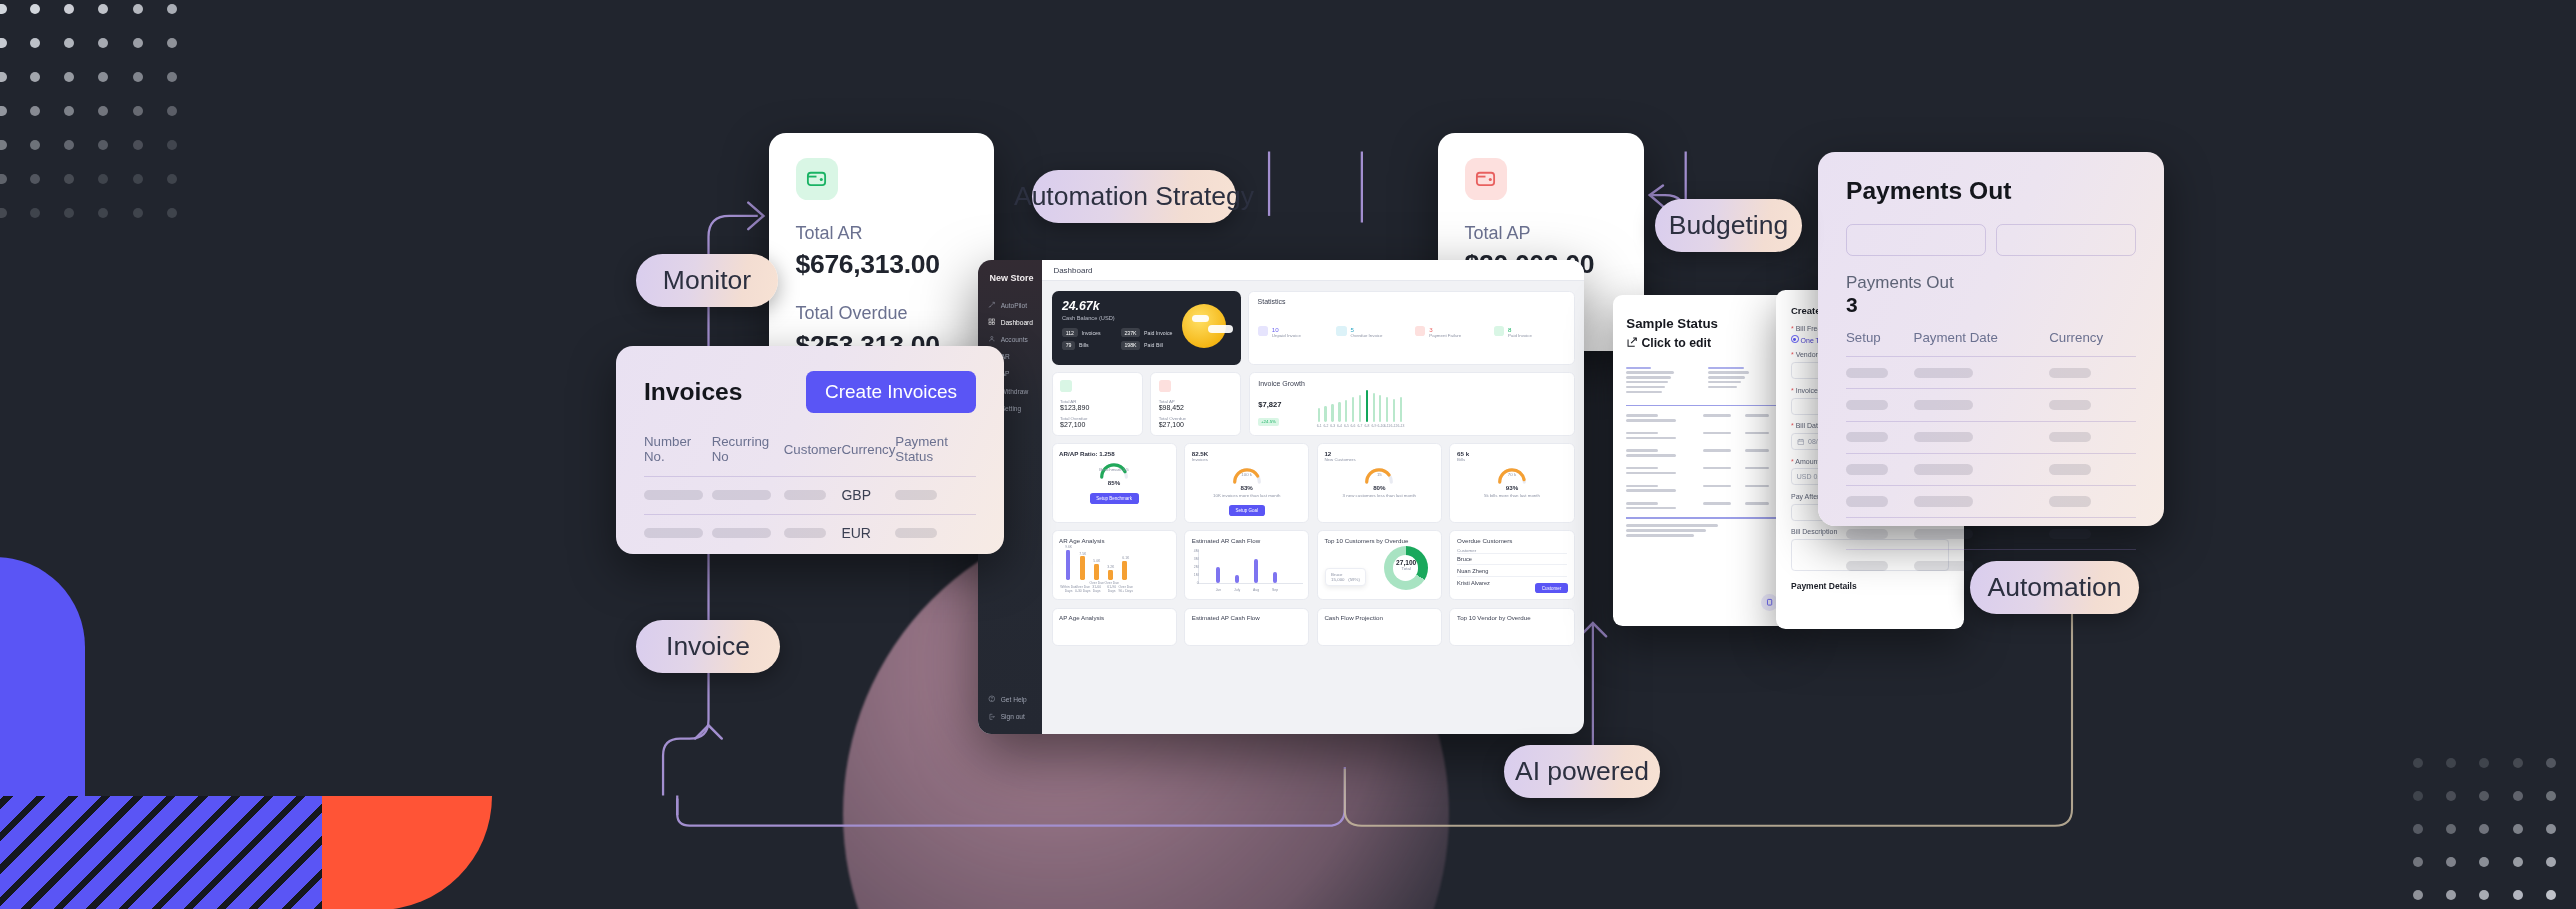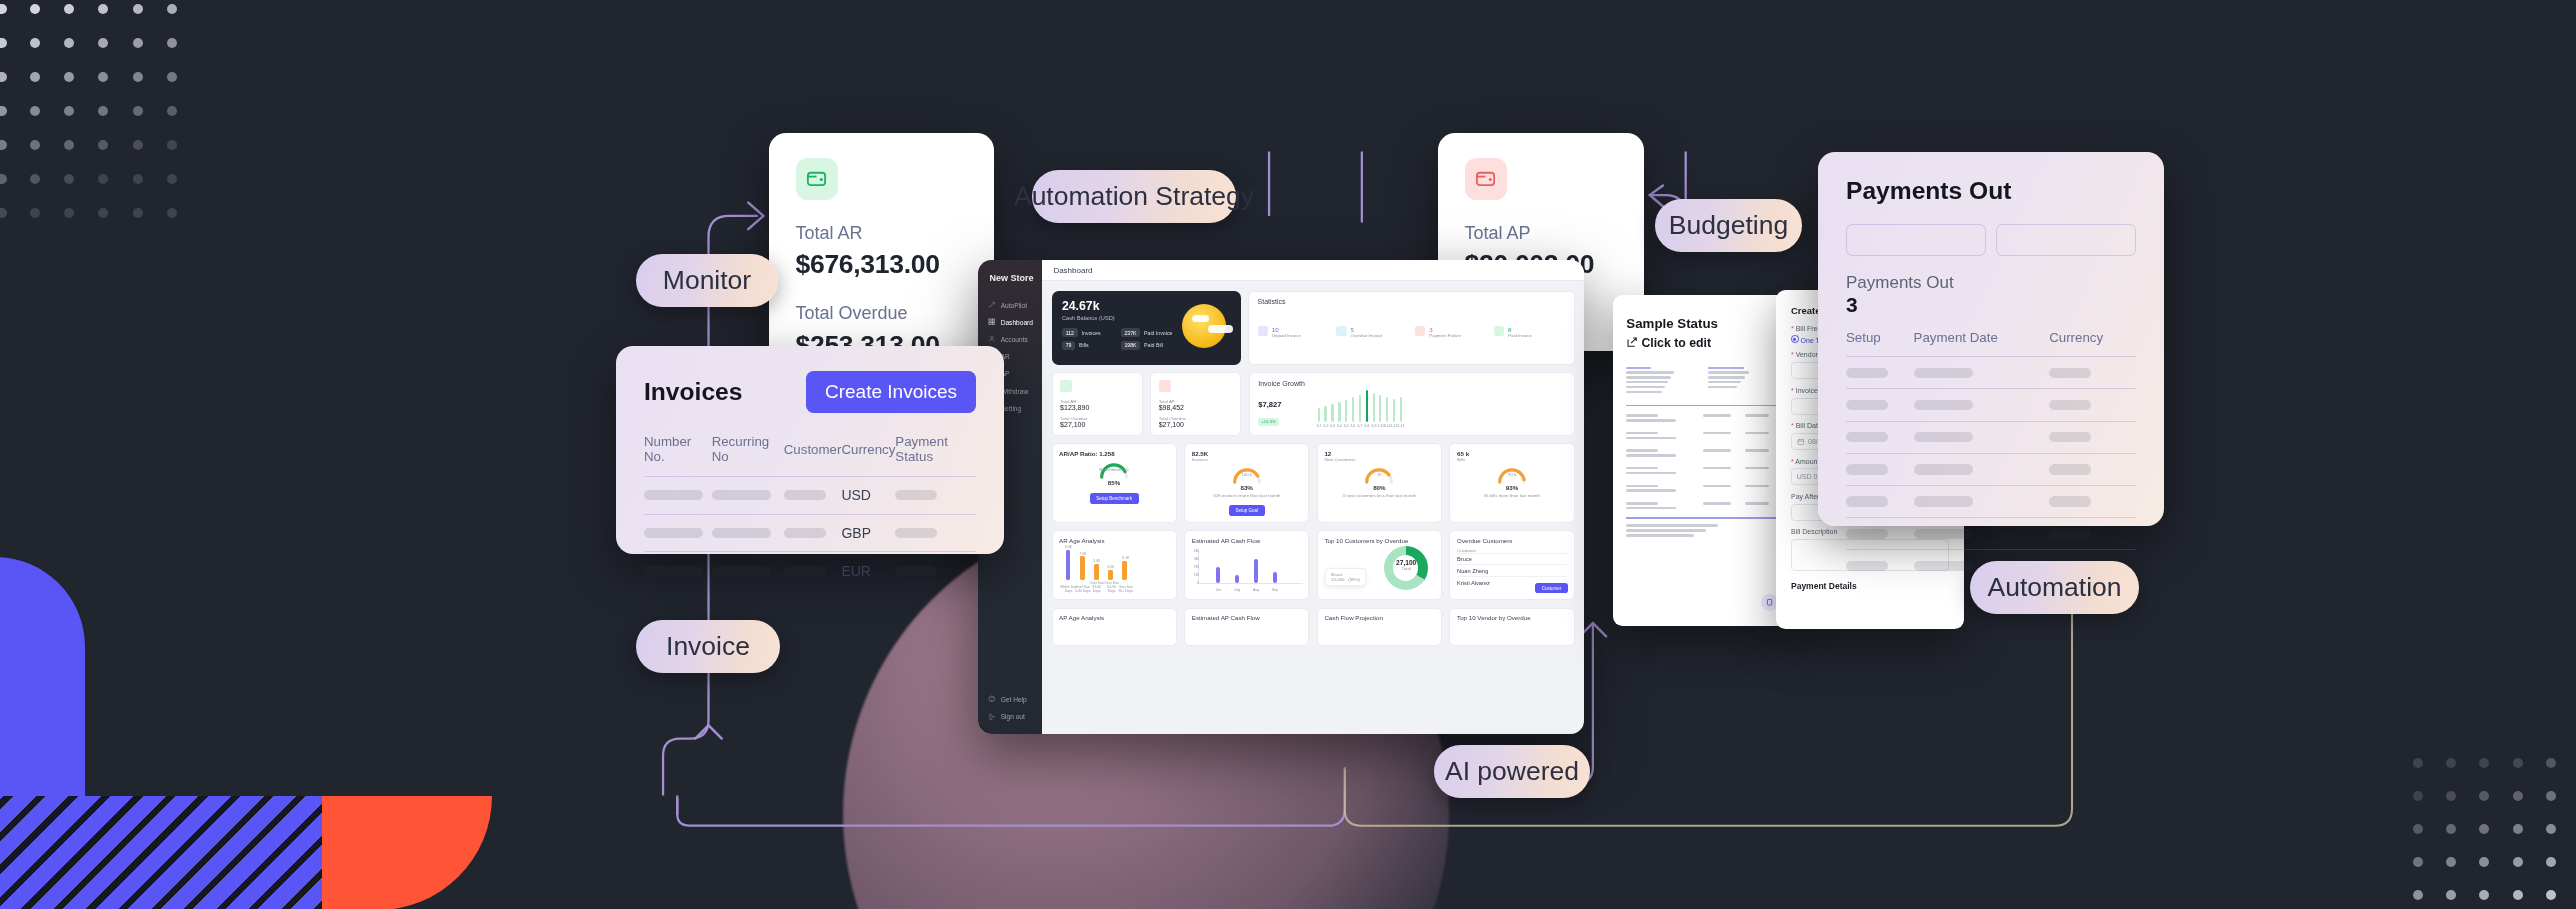--- a/index.html
+++ b/index.html
@@ -59,21 +59,21 @@
   #dash .side .brand{font-size:9px;font-weight:700;color:#f3eef0;margin:4.7px 0 13.3px 3.8px;}
   #dash .side .nav{display:flex;align-items:center;gap:4.7px;font-size:6.6px;color:#9da2b0;padding:4.3px 2.8px;}
   #dash .side .nav.on{color:#fff;}
   #dash .side .gl{width:7.6px;height:7.6px;flex:none;opacity:.8;}
   #dash .body{flex:1;display:flex;flex-direction:column;min-width:0;}
   #dash .top{height:21px;background:#fff;border-bottom:0.9px solid #e6e8ee;display:flex;align-items:center;padding:0 11.4px;
     font-size:8px;color:#3c4152;}
   #dash .scroll{flex:1;padding:9.5px;overflow:hidden;}
   .dpanel{background:#fff;border:0.9px solid #e8eaf0;border-radius:5.7px;}
   .hero{background:#20242e;border-radius:6.6px;padding:8.5px 10.4px;color:#fff;position:relative;overflow:hidden;height:74px;}
-  .hero .big{font-size:12.3px;font-weight:700;}
+  .hero .big{font-size:12.3px;font-weight:700;font-style:italic;}
   .hero .sub{font-size:5.7px;color:#b9bdc9;margin-top:1.9px;}
   .chip{display:inline-block;background:rgba(255,255,255,.13);border-radius:2.8px;padding:1.4px 3.8px;font-size:5.2px;}
   .sun{position:absolute;right:15px;top:13.3px;width:44px;height:44px;border-radius:50%;
     background:radial-gradient(circle at 40% 35%,#ffe066,#f5b716 70%,#e89f0a);}
   .cloud{position:absolute;width:24.6px;height:8.5px;background:#fff;border-radius:8.5px;opacity:.92;}
   .gw{font-size:5.2px;color:#8d93a5;}
   .stat-ic{width:10.4px;height:10.4px;border-radius:2.8px;flex:none;}
   .gauge-n{font-size:6.2px;color:#2d3140;font-weight:700;}
   .gauge-l{font-size:4.4px;color:#8d93a5;}
   .mini-btn{background:#5a55f5;color:#fff;font-size:4.5px;border:none;border-radius:2.8px;padding:2.8px 6.6px;}
@@ -747,35 +747,20 @@
           <tr>
      <td>
               <span class="skel"></span>
             </td>
      <td>
               <span class="skel"></span>
             </td>
      <td>
               <span class="skel w40"></span>
             </td>
-     <td>USD</td>
-     <td>
-              <span class="skel w40"></span>
-            </td>
-          </tr>
-          <tr>
-     <td>
-              <span class="skel"></span>
-            </td>
-     <td>
-              <span class="skel"></span>
-            </td>
-     <td>
-              <span class="skel w40"></span>
-            </td>
      <td>GBP</td>
      <td>
               <span class="skel w40"></span>
             </td>
           </tr>
           <tr>
      <td>
               <span class="skel"></span>
             </td>
      <td>
@@ -901,21 +886,21 @@
 
 
   <div class="pill" id="pill-budgeting" style="left:1655px;top:199px;width:147px;height:53px;">
     <span>Budgeting</span>
     </div>
 
   <div class="pill" id="pill-smoothly" style="left:636px;top:620px;width:144px;height:53px;">
     <span>Invoice</span>
     </div>
 
-  <div class="pill" id="pill-ai" style="left:1434px;top:745px;width:156px;height:53px;">
+  <div class="pill" id="pill-ai" style="left:1504px;top:745px;width:156px;height:53px;">
     <span>AI powered</span>
     </div>
 
   <div class="pill" id="pill-automation" style="left:1970px;top:561px;width:169px;height:53px;">
     <span>Automation</span>
     </div>
 
 </div>
 
 

